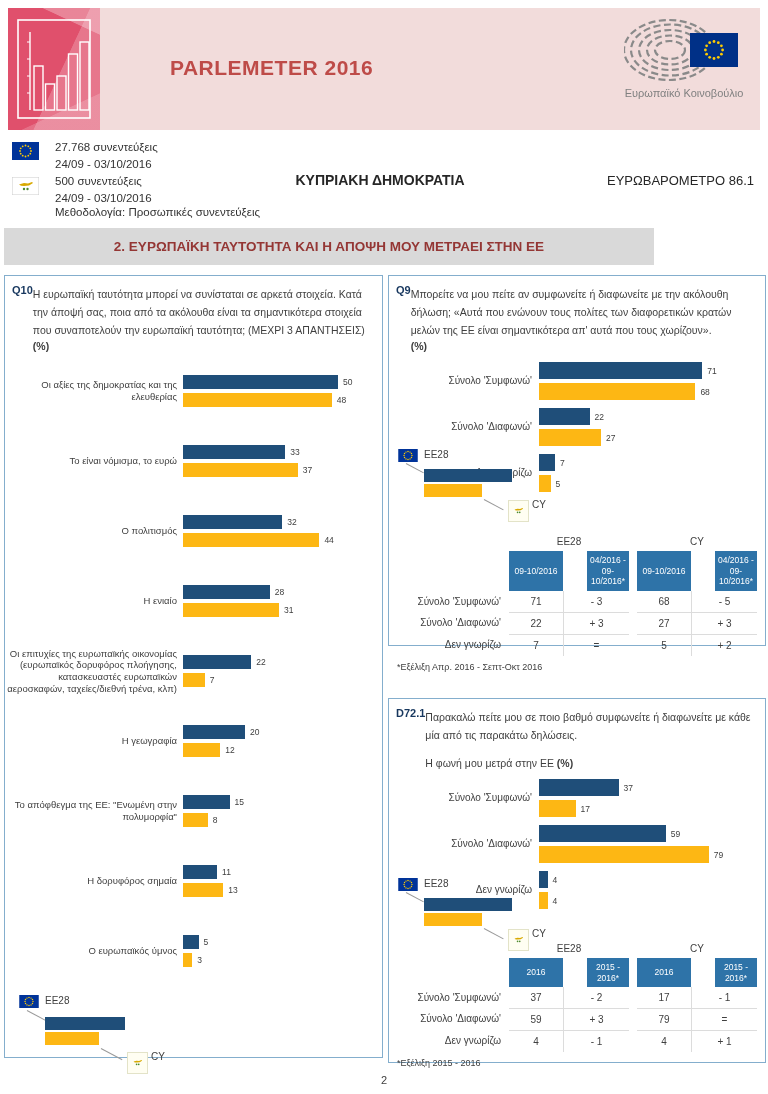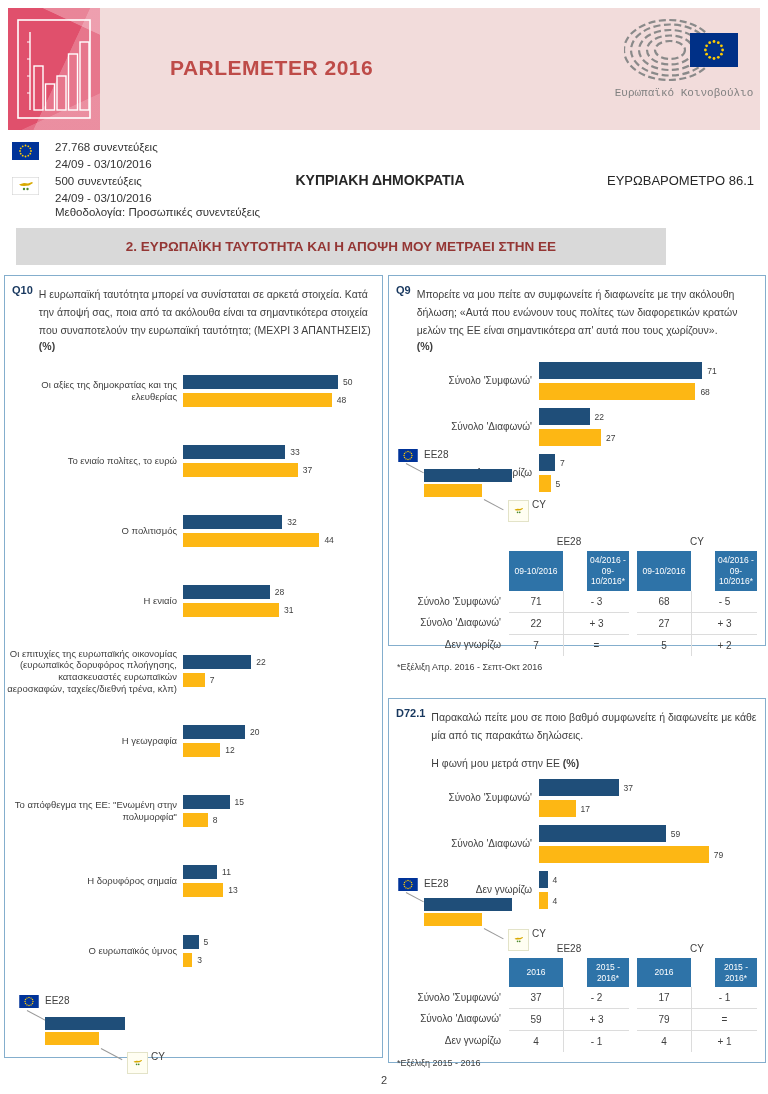--- a/index.html
+++ b/index.html
@@ -9,42 +9,42 @@
   
   .header{position:absolute;left:8px;top:8px;width:752px;height:122px;background:var(--header_bg,#F2DCDB);}
   .logo{position:absolute;left:0;top:0;width:92px;height:122px;background:
      linear-gradient(205deg, rgba(255,255,255,0.30) 0 16%, rgba(255,255,255,0) 16.5%),
      linear-gradient(115deg, rgba(255,255,255,0) 55%, rgba(255,255,255,0.22) 55.5%),
      linear-gradient(335deg, rgba(255,255,255,0.18) 0 22%, rgba(255,255,255,0) 22.5%),
      #E0506C;}
   .logo svg{position:absolute;left:0;top:0;}
   .header-title{position:absolute;left:162px;top:48px;font-size:21px;font-weight:bold;letter-spacing:.5px;color:var(--title_red,#BE4B48);}
   .ep-logo{position:absolute;right:6px;top:10px;width:140px;text-align:center;}
-  .ep-caption{font-size:11px;color:#808080;margin-top:1px;font-family:Liberation Mono, monospace;}
+  .ep-caption{font-size:11px;color:#808080;margin-top:1px;}
 
   
   .flagbox{position:absolute;width:27px;height:18px;}
   .eu-flag{left:12px;top:142px;}
   .cy-flag{left:12px;top:177px;}
   .stats{position:absolute;left:55px;top:139px;font-size:11.5px;color:#333;line-height:17px;}
   .methodology{position:absolute;left:55px;top:206px;font-size:11.5px;color:#333;}
   .country{position:absolute;left:240px;top:172px;width:280px;text-align:center;font-size:14px;font-weight:bold;color:#262626;}
   .survey{position:absolute;right:14px;top:173px;font-size:13px;color:#262626;}
 
   
-  .section-banner{position:absolute;left:16px;top:228px;width:650px;height:37px;background:var(--banner_bg,#D9D9D9);
+  .section-banner{position:absolute;left:4px;top:228px;width:650px;height:37px;background:var(--banner_bg,#D9D9D9);
     display:flex;align-items:center;justify-content:center;font-size:13.5px;font-weight:600;color:var(--section_red,#943634);}
 
   
   .panel{position:absolute;background:#fff;border:1.5px solid var(--panel_border,#84AECD);box-sizing:border-box;}
   .p-q10{left:4px;top:275px;width:379px;height:783px;}
   .p-q9{left:388px;top:275px;width:378px;height:371px;}
   .p-d72{left:388px;top:698px;width:378px;height:365px;}
 
-  .q-head{display:flex;padding:8px 8px 0 7px;gap:6px;}
+  .q-head{display:flex;padding:8px 8px 0 7px;}
   .q-id{font-weight:bold;color:#17375E;font-size:11px;white-space:nowrap;}
   .q-text{font-size:10.5px;color:#3F3F3F;line-height:1.28;}
   .percent{font-weight:bold;font-size:10.5px;color:#3F3F3F;margin-top:2px;}
   .subtitle{font-size:10.5px;color:#3F3F3F;margin-top:14px;}
   .subtitle b{font-weight:bold;}
 
   
   .bar{height:14px;}
   .bar.ee{background:var(--ee28,#1F4E79);}
   .bar.cy{background:var(--cy,#FDB714);}
@@ -193,21 +193,21 @@
               <div class="bar ee" style="width: 155px;"></div>
               <span class="bval">50</span>
             </div>
           <div class="bline">
               <div class="bar cy" style="width: 148.8px;"></div>
               <span class="bval">48</span>
             </div>
         </div>
       </div>
       <div class="crow">
-        <div class="clabel">Το ενιαίο πολίτες, το ευρώ</div>
+        <div class="clabel">Το είναι νόμισμα, το ευρώ</div>
         <div class="cbars">
           <div class="bline">
               <div class="bar ee" style="width: 102.3px;"></div>
               <span class="bval">33</span>
             </div>
           <div class="bline">
               <div class="bar cy" style="width: 114.7px;"></div>
               <span class="bval">37</span>
             </div>
         </div>

